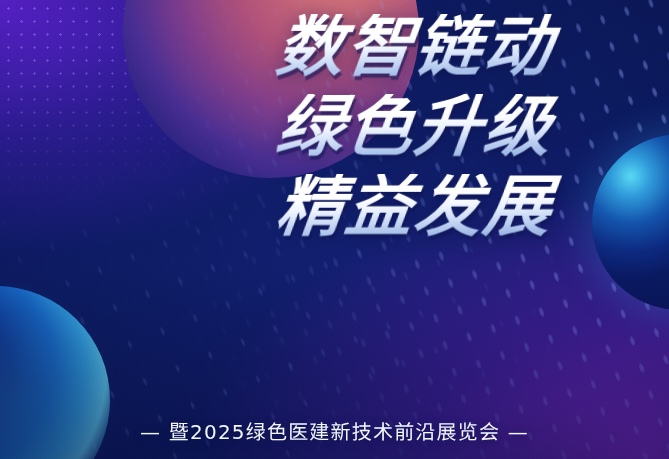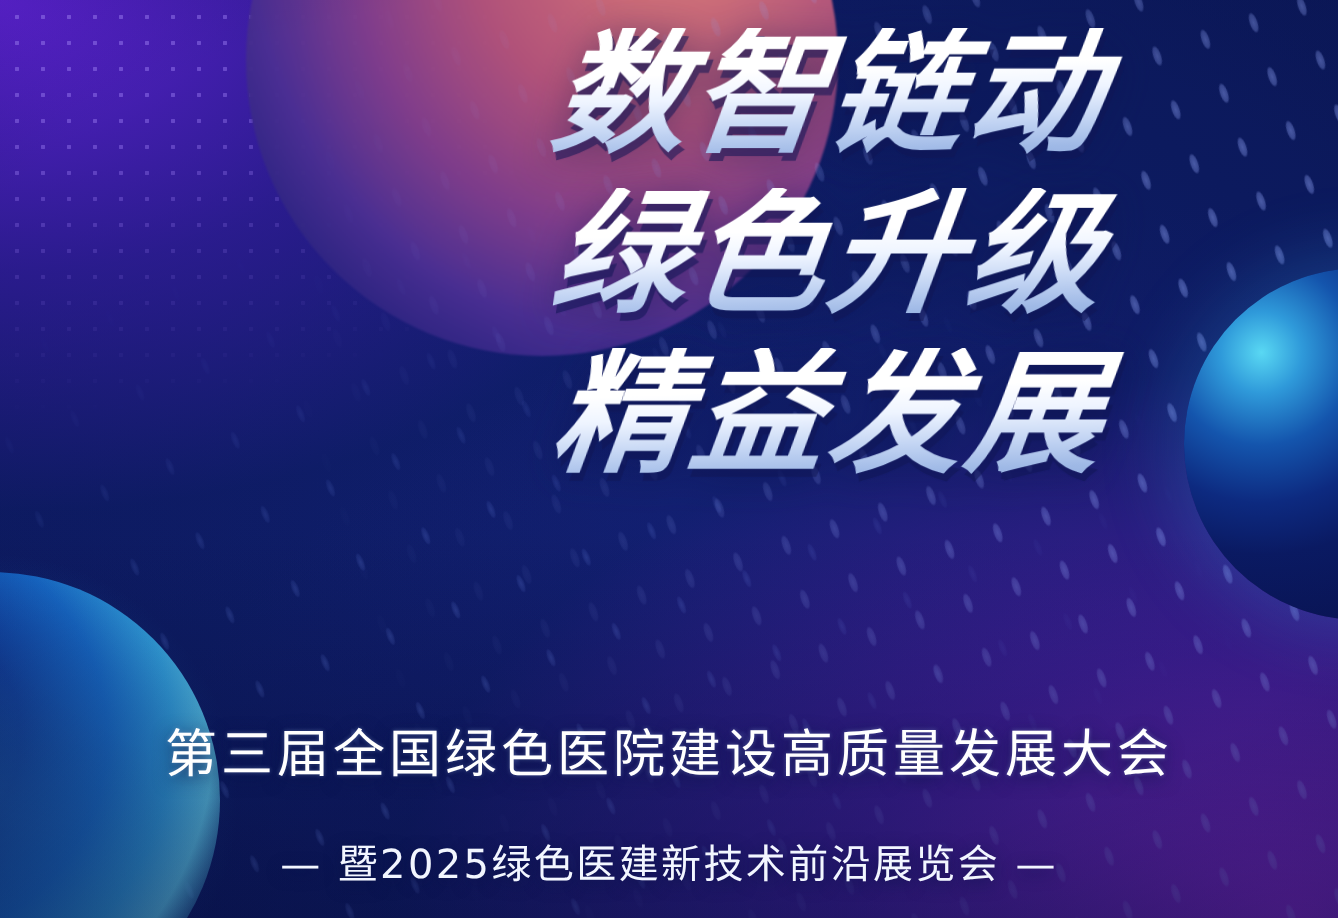--- a/index.html
+++ b/index.html
@@ -198,17 +198,16 @@
   <div class="cyan-orb-r"></div>
   <div class="layer vignette"></div>
 
   <div class="headline">
     <div class="hl-line hl-1">数智链动</div>
     <div class="hl-line hl-2">绿色升级</div>
     <div class="hl-line hl-3">精益发展</div>
   </div>
 
   <div class="btm">
-    <div class="conf-title">第三届全国绿色医院建设高质量发展大会</div>
     <div class="conf-sub">— 暨2025绿色医建新技术前沿展览会 —</div>
   </div>
 
 </div>
 
 </body></html>

